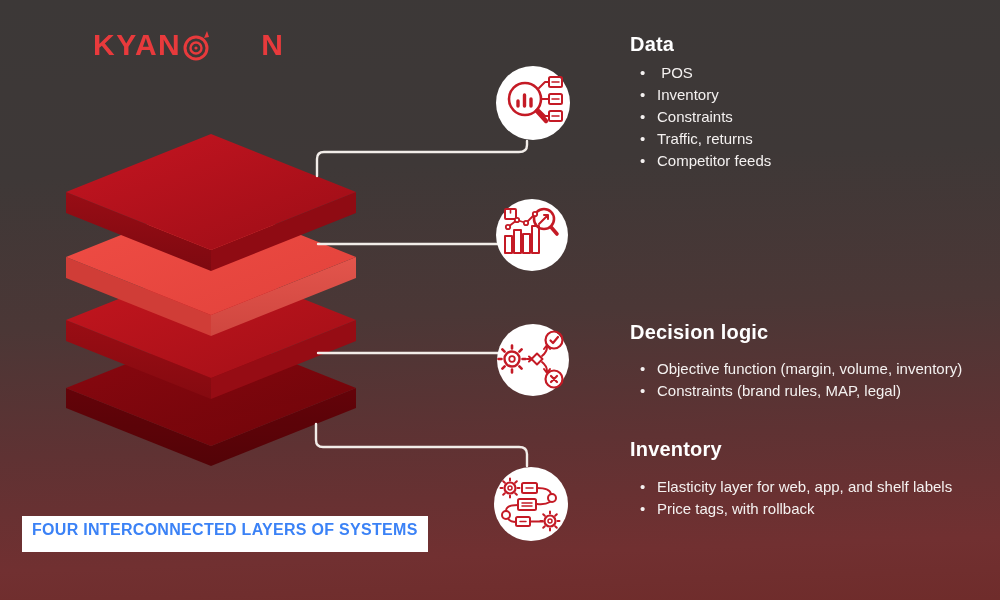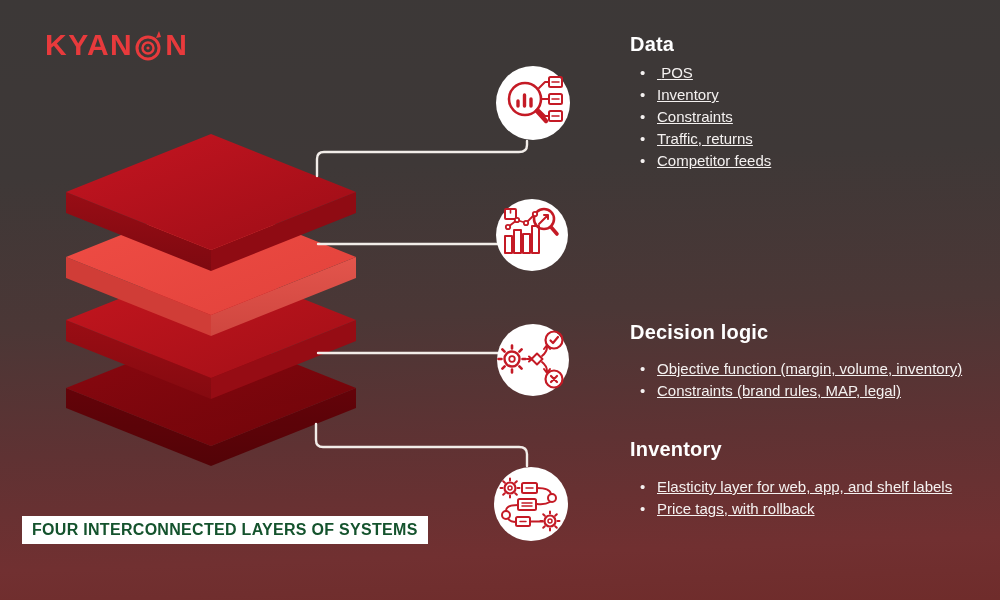--- a/index.html
+++ b/index.html
@@ -4,39 +4,39 @@
 <style>
   html,body{margin:0;padding:0;background:#222;}
   .stage{
     position:relative;width:1000px;height:600px;overflow:hidden;
     background:linear-gradient(178deg,#3c3837 0%,#3e3837 28%,#4b3736 52%,#5f3233 72%,#713031 90%,#6f2c2b 100%);
     font-family:"Liberation Sans","DejaVu Sans",sans-serif;
     -webkit-font-smoothing:antialiased;
   }
   
   .logo{position:absolute;left:45px;top:28px;display:flex;align-items:center;color:#e83a3c;}
-  .logo .word{font-size:30px;font-weight:800;letter-spacing:1.5px;line-height:1;}
+  .logo .word{font-size:30px;font-weight:800;letter-spacing:1.5px;line-height:1;margin-left:48px;}
   .logo svg{display:block;margin:0 1px;}
   
   .diagram-svg{position:absolute;left:0;top:0;}
   
   .section{position:absolute;left:630px;width:382px;color:#f4f1f0;}
   .section h2{margin:0;font-size:20px;font-weight:800;color:#ffffff;letter-spacing:.2px;}
   .section ul{list-style:none;margin:0;padding:0;font-size:15px;}
   .section li{position:relative;padding-left:27px;line-height:22px;}
   .section li::before{content:"\2022";position:absolute;left:10px;top:0;color:#f4f1f0;}
-  .section li span{white-space:pre-wrap;text-decoration:underline;}
+  .section li span{white-space:pre-wrap;}
   .sec-data{top:33px;}   .sec-data h2{margin-bottom:6px;}
   .sec-models{top:197px;}.sec-models h2{margin-bottom:14px;}
   .sec-decision{top:321px;}.sec-decision h2{margin-bottom:14px;}
   .sec-execution{top:438px;}.sec-execution h2{margin-bottom:15px;}
   
   .banner{
-    position:absolute;left:22px;top:516px;height:28px;line-height:28px;
-    background:#ffffff;color:#14532d;font-size:16px;font-weight:800;
+    position:absolute;left:22px;top:516px;height:36px;line-height:28px;
+    background:#ffffff;color:#3b82f6;font-size:16px;font-weight:800;
     padding:0 10px;letter-spacing:.3px;white-space:nowrap;
   }
 </style>
 </head>
 <body>
 
 <div class="stage">
 
   <svg class="diagram-svg" width="1000" height="600" viewBox="0 0 1000 600">
     <defs>

